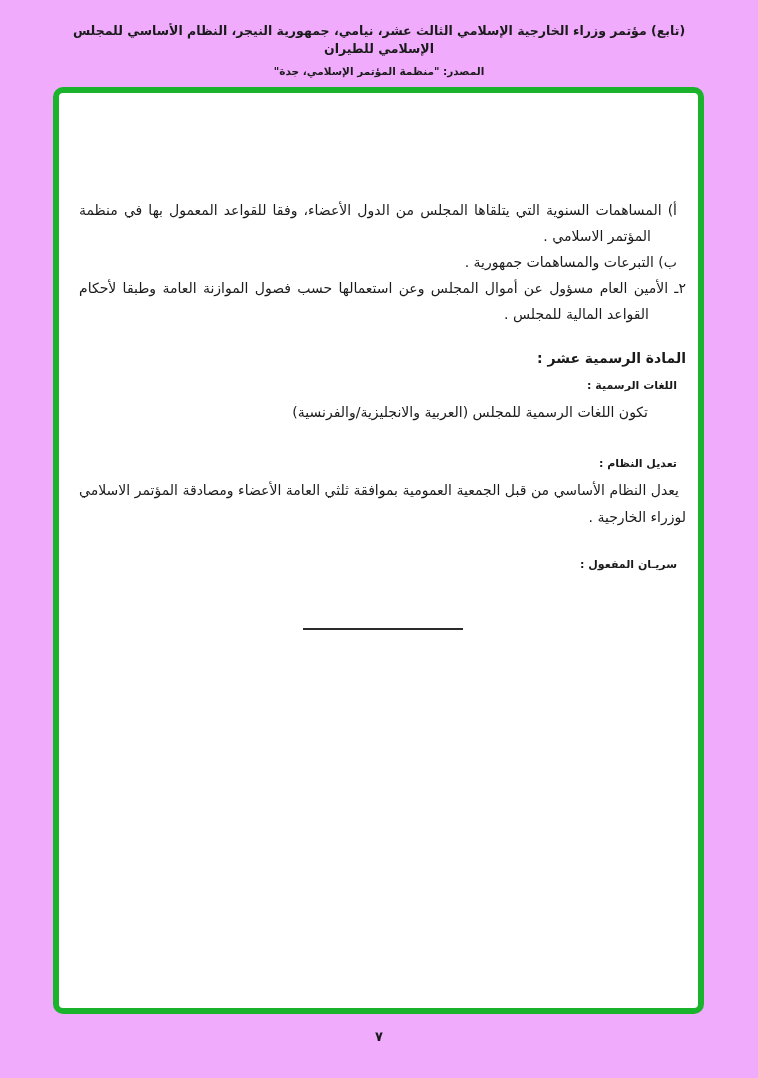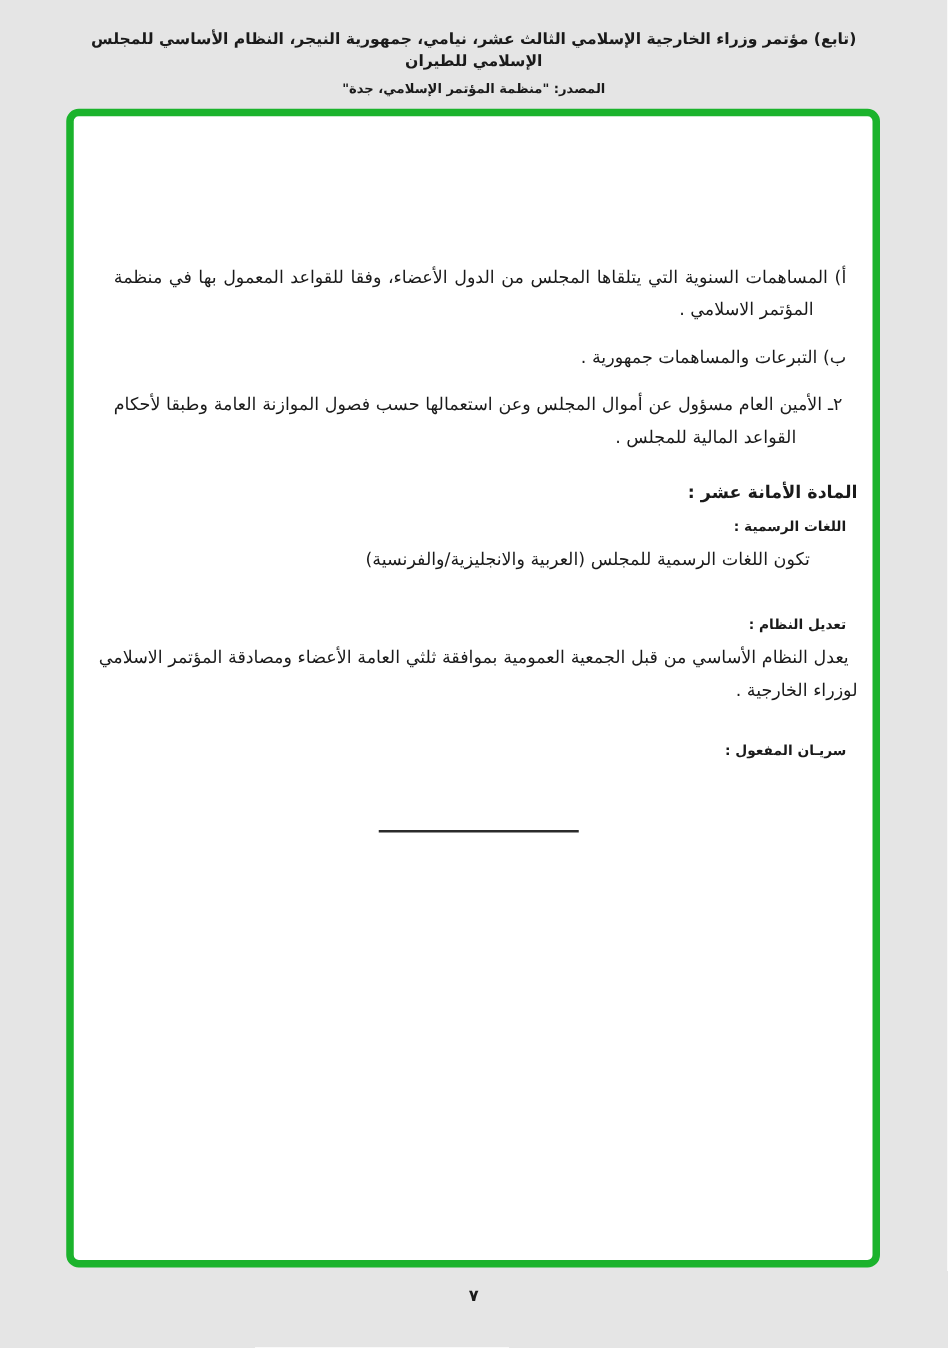--- a/index.html
+++ b/index.html
@@ -4,21 +4,21 @@
 <style>
   html, body {
     margin: 0;
     padding: 0;
     background: #ffffff;
   }
   .page {
     position: relative;
     width: 758px;
     height: 1078px;
-    background: #e5e5e5;
+    background: #f0abfc;
     font-family: "DejaVu Sans", sans-serif;
     color: #1a1a1a;
     overflow: hidden;
   }
 
   
   .doc-header {
     position: absolute;
     top: 22px;
     left: 0;
@@ -53,21 +53,21 @@
   }
   .content {
     direction: rtl;
     text-align: justify;
     padding: 104px 12px 0 20px;
     font-size: 14px;
     line-height: 26px;
   }
 
   
-  .li { margin: 12px; }
+  .li { margin: 0; }
   .li-a {
     margin-right: 9px;
     padding-right: 26px;
     text-indent: -26px;
   }
   .li-b {
     margin-right: 9px;
   }
   .li-2 {
     padding-right: 37px;
@@ -132,21 +132,21 @@
   <div class="frame">
     <div class="content">
 
       <p class="li li-a"><span>أ)</span> <span>المساهمات السنوية التي يتلقاها المجلس من الدول الأعضاء، وفقا للقواعد المعمول بها في منظمة المؤتمر الاسلامي .</span></p>
 
       <p class="li li-b"><span>ب)</span> <span>التبرعات والمساهمات جمهورية .</span></p>
 
       <p class="li li-2"><span>٢ـ</span> <span>الأمين العام مسؤول عن أموال المجلس وعن استعمالها حسب فصول الموازنة العامة وطبقا لأحكام القواعد المالية للمجلس .</span></p>
 
       <section class="sec sec-18">
-        <h3>المادة الأمانة عشر :</h3>
+        <h3>المادة الرسمية عشر :</h3>
         <h4>اللغات الرسمية :</h4>
         <p class="para para-indent-big">تكون اللغات الرسمية للمجلس (العربية والانجليزية/والفرنسية)</p>
       </section>
 
       <section class="sec sec-19">
         <h4>تعديل النظام :</h4>
         <p class="para para-indent-sm">يعدل النظام الأساسي من قبل الجمعية العمومية بموافقة ثلثي العامة الأعضاء  ومصادقة المؤتمر الاسلامي لوزراء الخارجية .</p>
       </section>
 
       <section class="sec sec-20">

